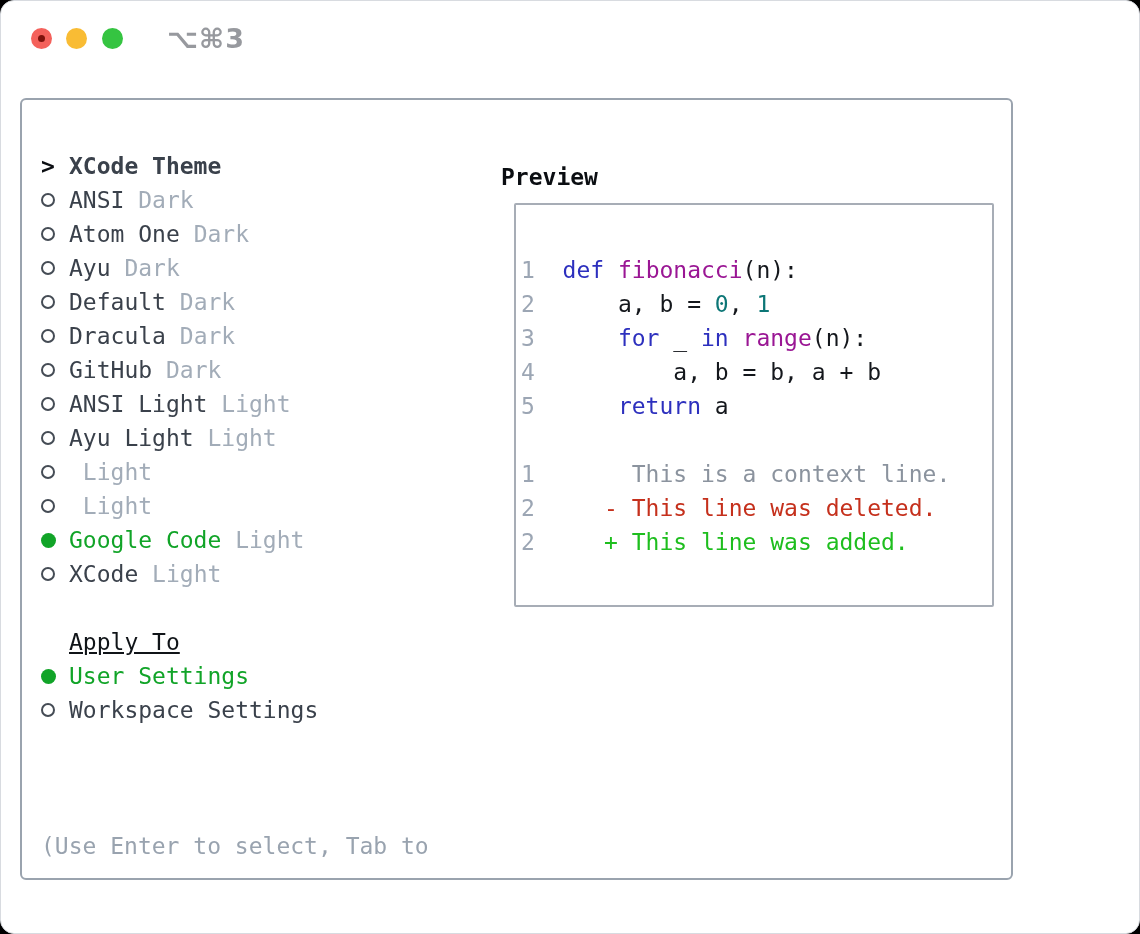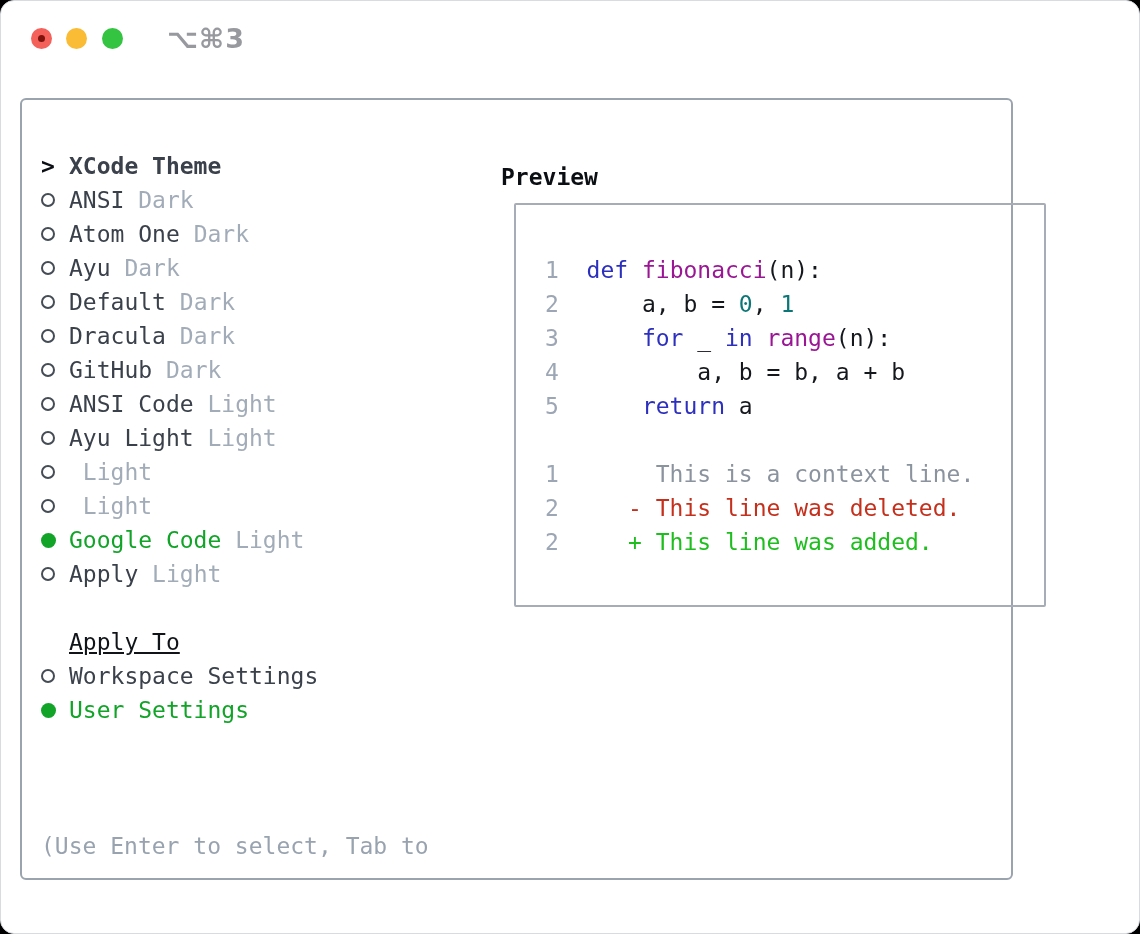--- a/index.html
+++ b/index.html
@@ -45,23 +45,23 @@
   .label.plain-header{color:#101418;text-decoration:underline;}
   .tag{color:var(--tag_gray,#A2ACB8);margin-left:1ch;}
   .spacer{height:34px;}
   .help{font-size:23px;line-height:34px;color:var(--help_gray,#99A3AF);white-space:pre;}
   
   .preview-title{
     position:absolute;left:479px;top:60px;height:34px;line-height:34px;
     font-size:23px;font-weight:bold;color:#0b0e12;
   }
   .preview-box{
-    position:absolute;left:492px;top:103px;width:532px;height:404px;
+    position:absolute;left:492px;top:103px;width:480px;height:404px;
     border:2px solid var(--preview_border,#A7ADB6);border-radius:2px;
-    box-sizing:border-box;overflow:hidden;padding-left:24px;
+    box-sizing:border-box;overflow:hidden;
   }
   #preview-code{
     margin:0;padding:48px 0 0 5px;
     font-family:"DejaVu Sans Mono","Liberation Mono",monospace;
     font-size:23px;line-height:34px;white-space:pre;
   }
   .ln{display:inline-block;width:3ch;color:var(--line_number_gray,#9CA6B4);}
   .tk-pl{color:var(--code_text,#14171C);}
   .tk-kw{color:var(--keyword_blue,#2D30BE);}
   .tk-fn{color:var(--function_purple,#9A1694);}
@@ -90,38 +90,38 @@
         <span class="label header-label">XCode Theme</span>
       </div>
 
       <div id="theme-items">
           <div class="row"><span class="marker"><span class="radio"></span></span><span class="label">ANSI</span><span class="tag">Dark</span></div>
           <div class="row"><span class="marker"><span class="radio"></span></span><span class="label">Atom One</span><span class="tag">Dark</span></div>
           <div class="row"><span class="marker"><span class="radio"></span></span><span class="label">Ayu</span><span class="tag">Dark</span></div>
           <div class="row"><span class="marker"><span class="radio"></span></span><span class="label">Default</span><span class="tag">Dark</span></div>
           <div class="row"><span class="marker"><span class="radio"></span></span><span class="label">Dracula</span><span class="tag">Dark</span></div>
           <div class="row"><span class="marker"><span class="radio"></span></span><span class="label">GitHub</span><span class="tag">Dark</span></div>
-          <div class="row"><span class="marker"><span class="radio"></span></span><span class="label">ANSI Code</span><span class="tag">Light</span></div>
+          <div class="row"><span class="marker"><span class="radio"></span></span><span class="label">ANSI Light</span><span class="tag">Light</span></div>
           <div class="row"><span class="marker"><span class="radio"></span></span><span class="label">Ayu Light</span><span class="tag">Light</span></div>
           <div class="row"><span class="marker"><span class="radio"></span></span><span class="tag">Light</span></div>
           <div class="row"><span class="marker"><span class="radio"></span></span><span class="tag">Light</span></div>
           <div class="row"><span class="marker"><span class="radio on"></span></span><span class="label selected">Google Code</span><span class="tag">Light</span></div>
-          <div class="row"><span class="marker"><span class="radio"></span></span><span class="label">Apply</span><span class="tag">Light</span></div>
+          <div class="row"><span class="marker"><span class="radio"></span></span><span class="label">XCode</span><span class="tag">Light</span></div>
         </div>
 
       <div class="row spacer"></div>
 
       <div class="row">
         <span class="marker"></span>
         <span class="label plain-header">Apply To</span>
       </div>
 
       <div id="apply-options">
+          <div class="row"><span class="marker"><span class="radio on"></span></span><span class="label selected">User Settings</span></div>
           <div class="row"><span class="marker"><span class="radio"></span></span><span class="label">Workspace Settings</span></div>
-          <div class="row"><span class="marker"><span class="radio on"></span></span><span class="label selected">User Settings</span></div>
         </div>
 
       <div class="row spacer"></div>
 
       <div class="help">
         <div>(Use Enter to select, Tab to</div>
         <div>change focus)</div>
       </div>
     </div>
 

